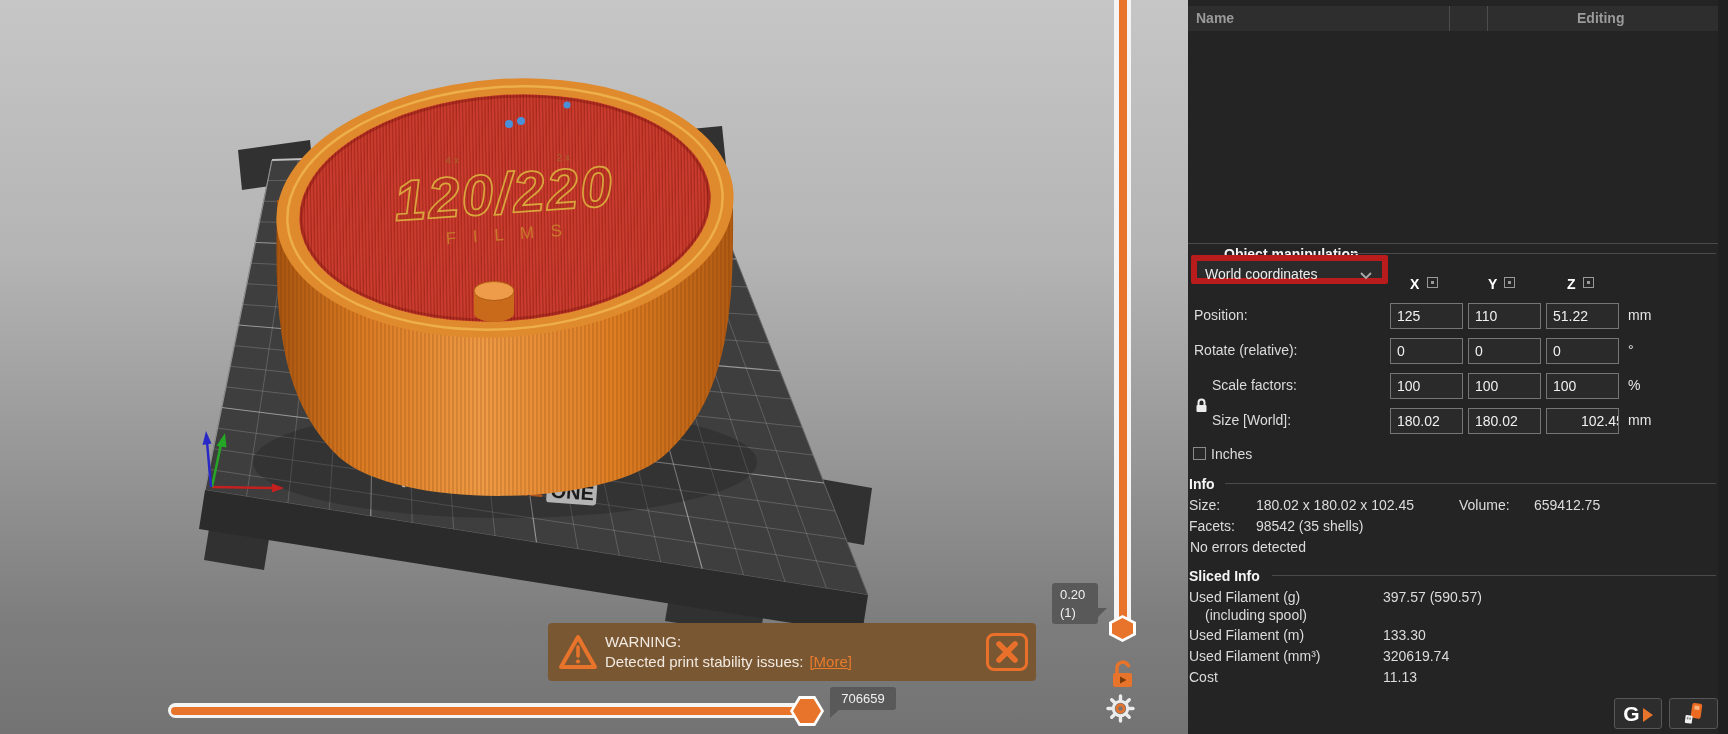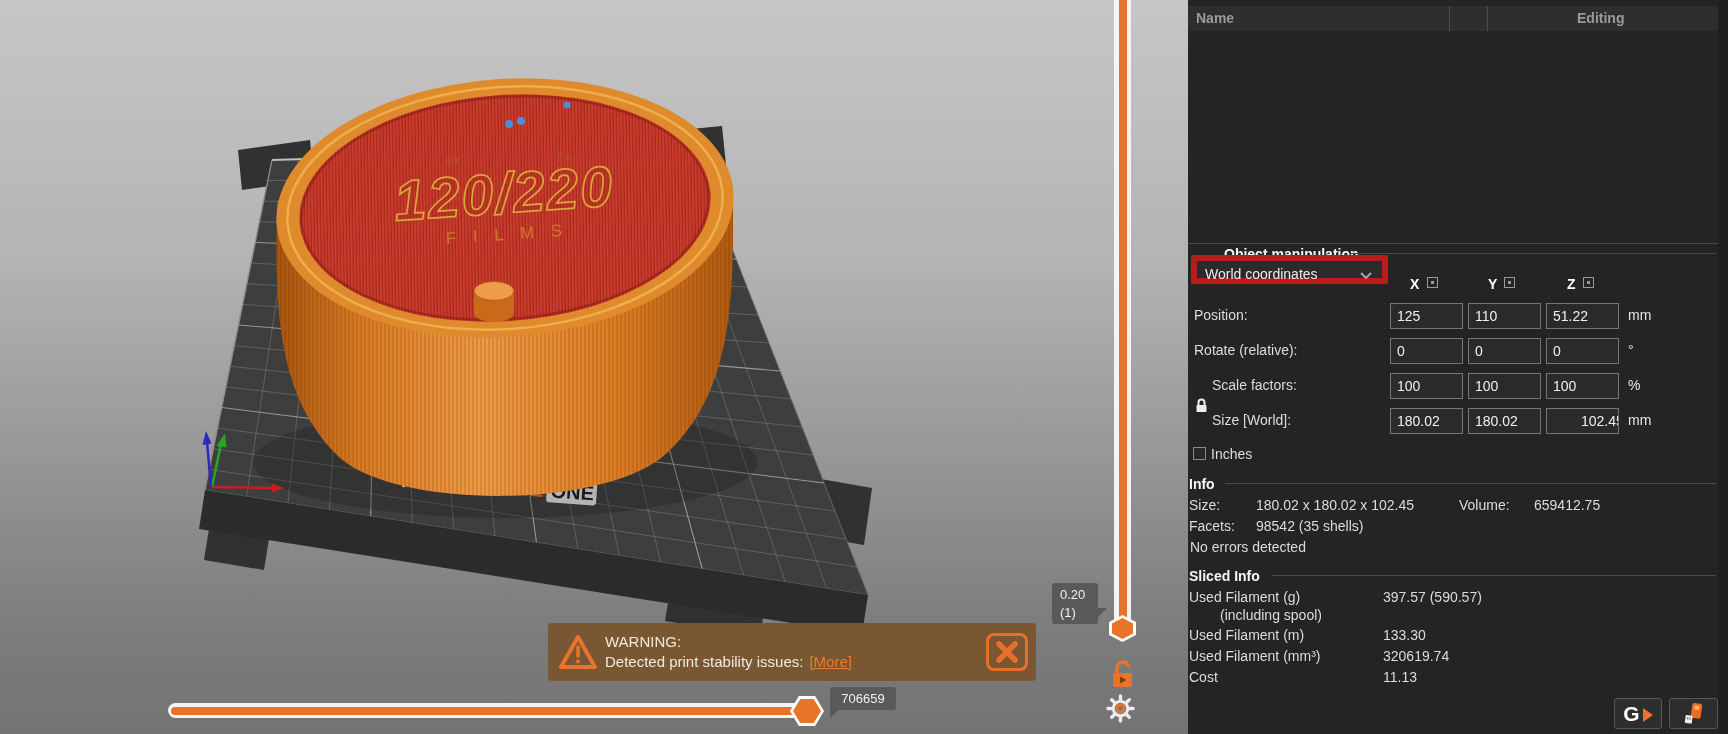--- a/index.html
+++ b/index.html
@@ -320,21 +320,21 @@
     <span class="abs" style="left:271px; top:497px;">Volume:</span>
     <span class="abs" style="left:346px; top:497px;">659412.75</span>
     <span class="abs" style="left:1px; top:518px;">Facets:</span>
     <span class="abs" style="left:68px; top:518px;">98542 (35 shells)</span>
     <span class="abs" style="left:2px; top:539px;">No errors detected</span>
 
     <span class="sec-title" style="left:1px; top:568px;">Sliced Info</span>
     <div class="hline" style="left:84px; top:575px; width:444px;"></div>
     <span class="abs" style="left:1px; top:589px;">Used Filament (g)</span>
     <span class="abs" style="left:195px; top:589px;">397.57 (590.57)</span>
-    <span class="abs" style="left:32px; top:607px;">(including spool)</span>
+    <span class="abs" style="left:17px; top:607px;">(including spool)</span>
     <span class="abs" style="left:1px; top:627px;">Used Filament (m)</span>
     <span class="abs" style="left:195px; top:627px;">133.30</span>
     <span class="abs" style="left:1px; top:648px;">Used Filament (mm³)</span>
     <span class="abs" style="left:195px; top:648px;">320619.74</span>
     <span class="abs" style="left:1px; top:669px;">Cost</span>
     <span class="abs" style="left:195px; top:669px;">11.13</span>
 
     <div class="btn" id="gbtn">
       <span class="g">G</span>
       <span class="tri"></span>

